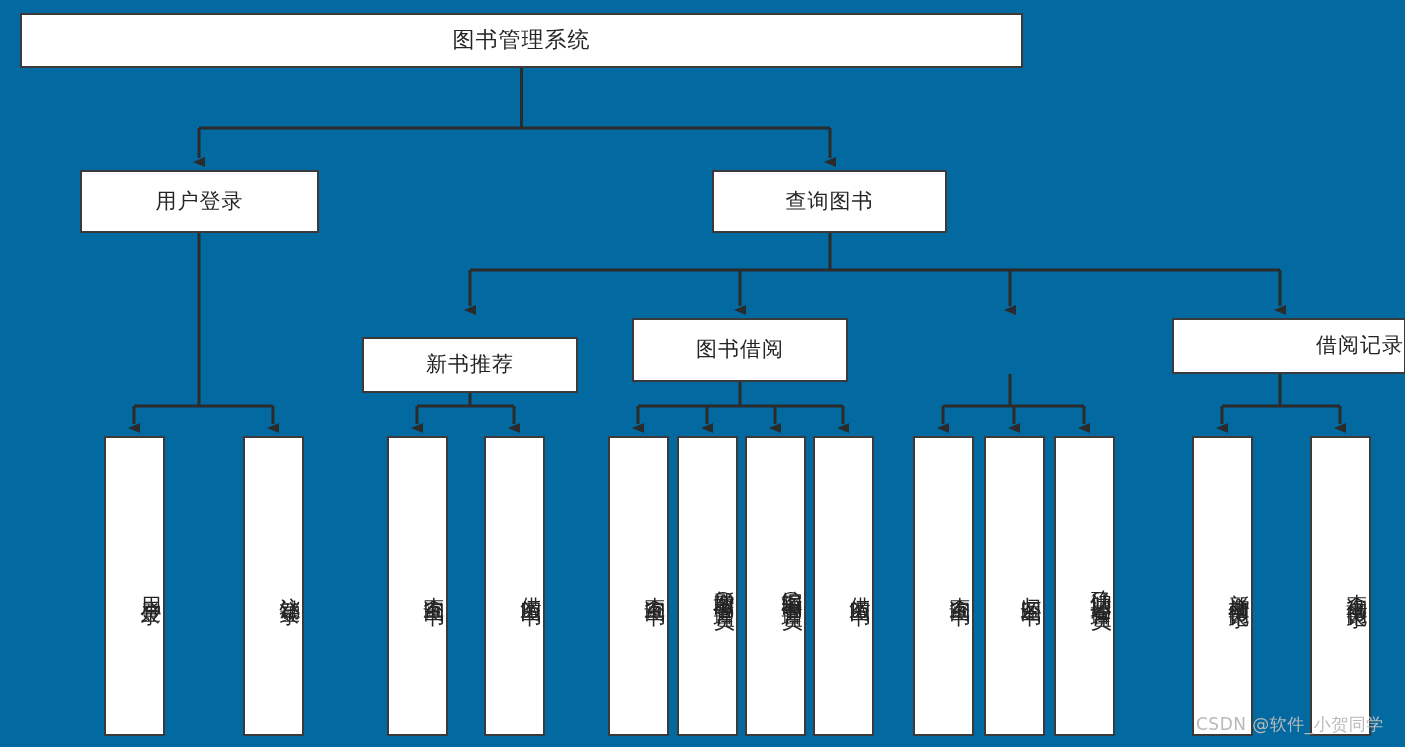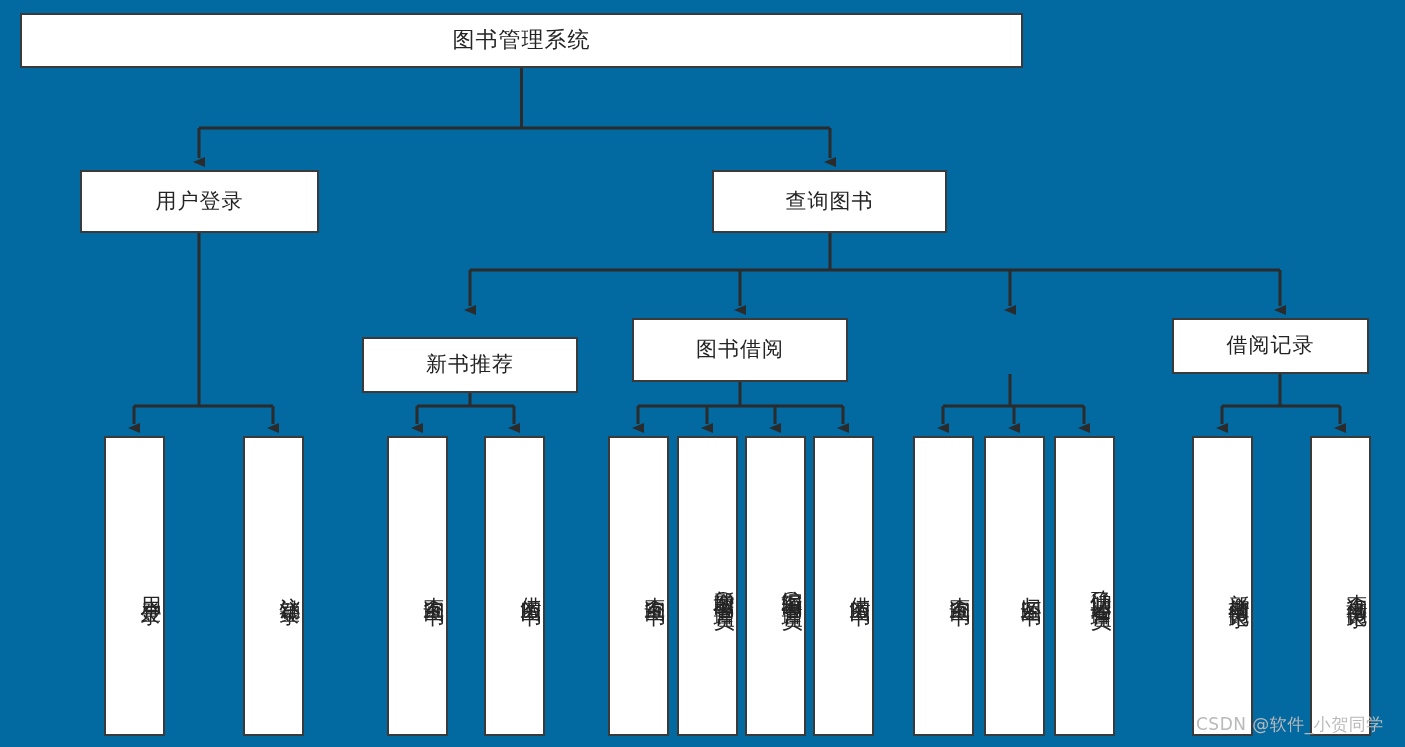--- a/index.html
+++ b/index.html
@@ -138,21 +138,21 @@
   <div class="node horiz" style="left: 712px; top: 170px; width: 235px; height: 63px;">
     <span>查询图书</span>
   </div>
 
   <div class="node horiz" style="left: 362px; top: 318px; width: 216px; height: 56px; margin-top: 19px;">
     <span>新书推荐</span>
   </div>
   <div class="node horiz" style="left: 632px; top: 318px; width: 216px; height: 64px;">
     <span>图书借阅</span>
   </div>
-  <div class="node horiz" style="left: 1172px; top: 318px; width: 197px; height: 56px;">
+  <div class="node horiz" style="left: 1172px; top: 318px; width: 234px; height: 56px; justify-content: flex-end;">
     <span>借阅记录</span>
   </div>
 
   <div class="node vert" style="left: 104px; top: 436px; width: 61px; height: 300px;">
     <span class="vlabel">用户登录</span>
   </div>
   <div class="node vert" style="left: 243px; top: 436px; width: 61px; height: 300px;">
     <span class="vlabel">注销登录</span>
   </div>
   <div class="node vert" style="left: 387px; top: 436px; width: 61px; height: 300px;">

